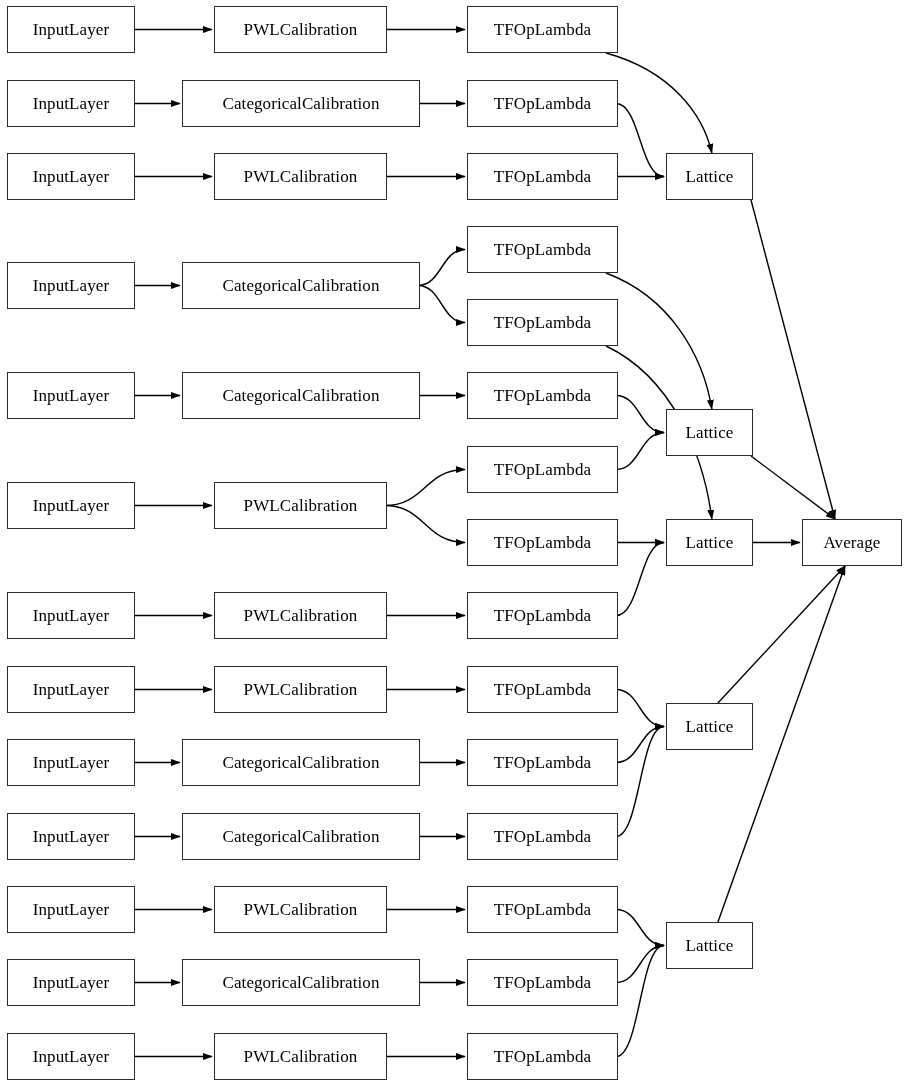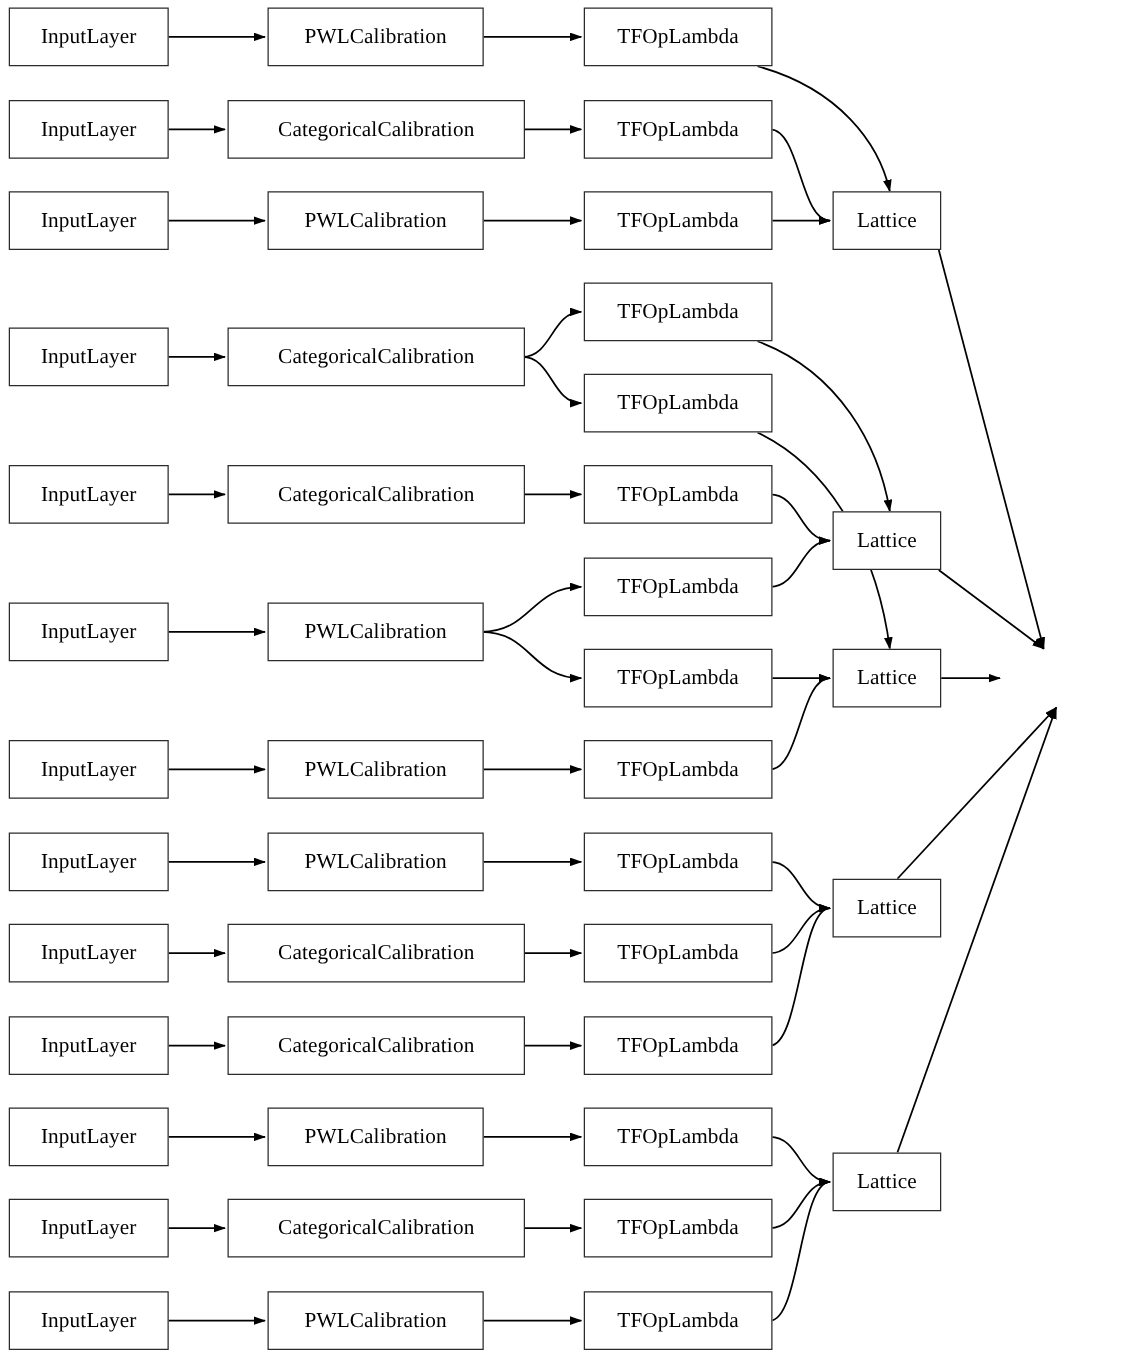--- a/index.html
+++ b/index.html
@@ -244,14 +244,17 @@
       </div>
       <div class="node" style="left: 664px; top: 519px; width: 87px; height: 47px; border-color: rgb(43, 43, 43); background: rgb(255, 255, 255); color: rgb(0, 0, 0);">
         <span class="node-label">Lattice</span>
       </div>
       <div class="node" style="left: 664px; top: 703px; width: 87px; height: 47px; border-color: rgb(43, 43, 43); background: rgb(255, 255, 255); color: rgb(0, 0, 0);">
         <span class="node-label">Lattice</span>
       </div>
       <div class="node" style="left: 664px; top: 922px; width: 87px; height: 47px; border-color: rgb(43, 43, 43); background: rgb(255, 255, 255); color: rgb(0, 0, 0);">
         <span class="node-label">Lattice</span>
       </div>
+      <div class="node" style="left: 800px; top: 519px; width: 100px; height: 47px; border-color: rgb(43, 43, 43); background: rgb(255, 255, 255); color: rgb(0, 0, 0);">
+        <span class="node-label">Average</span>
+      </div>
     </div>
 </div>
 
 </body></html>

